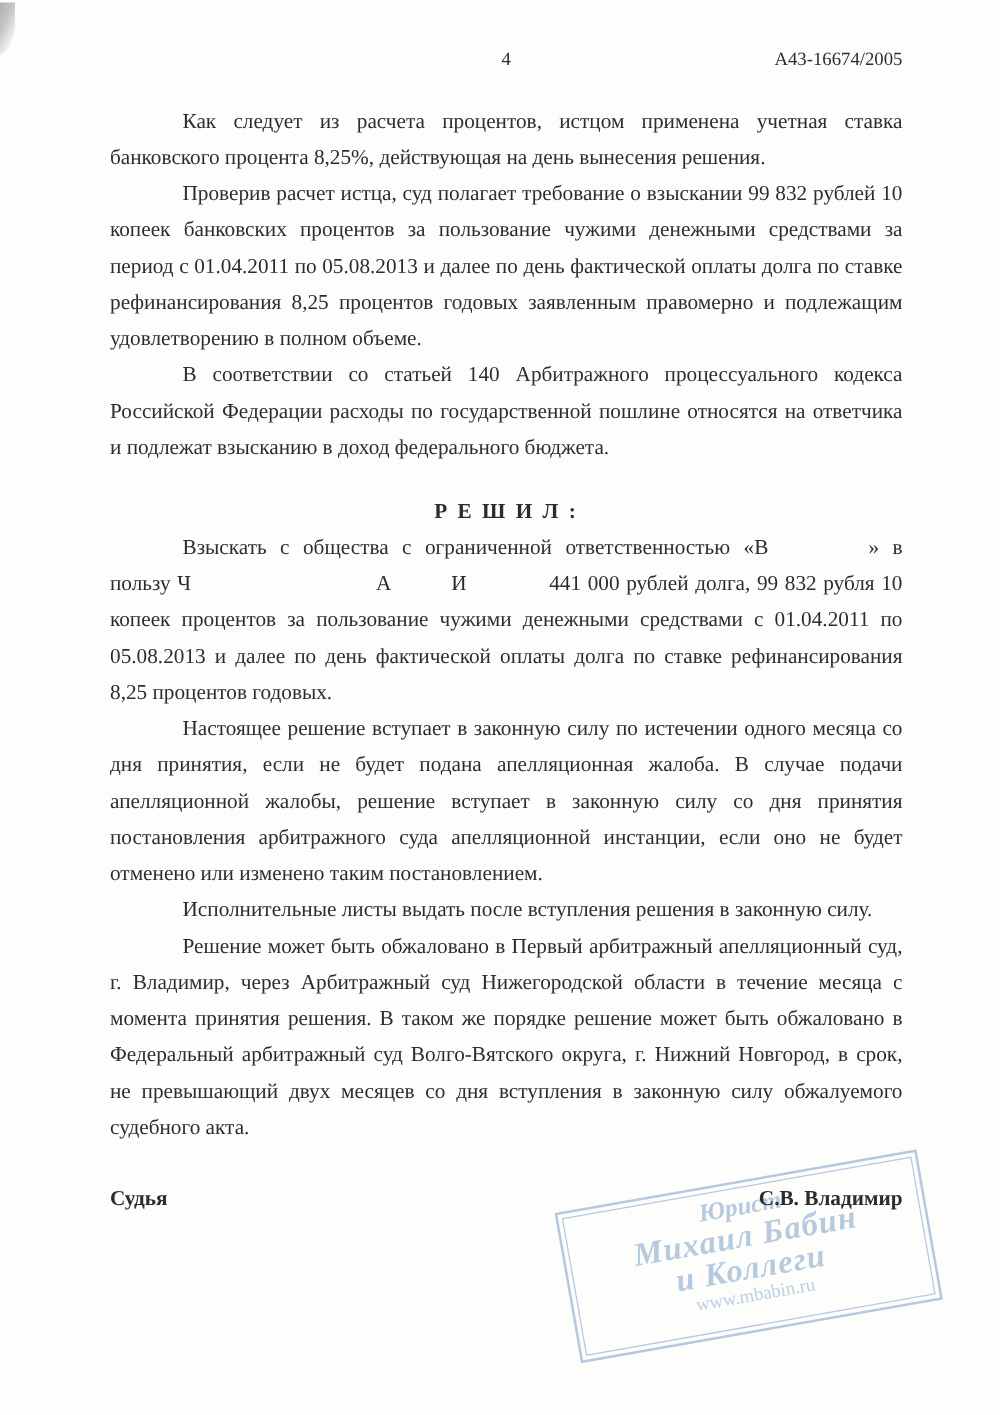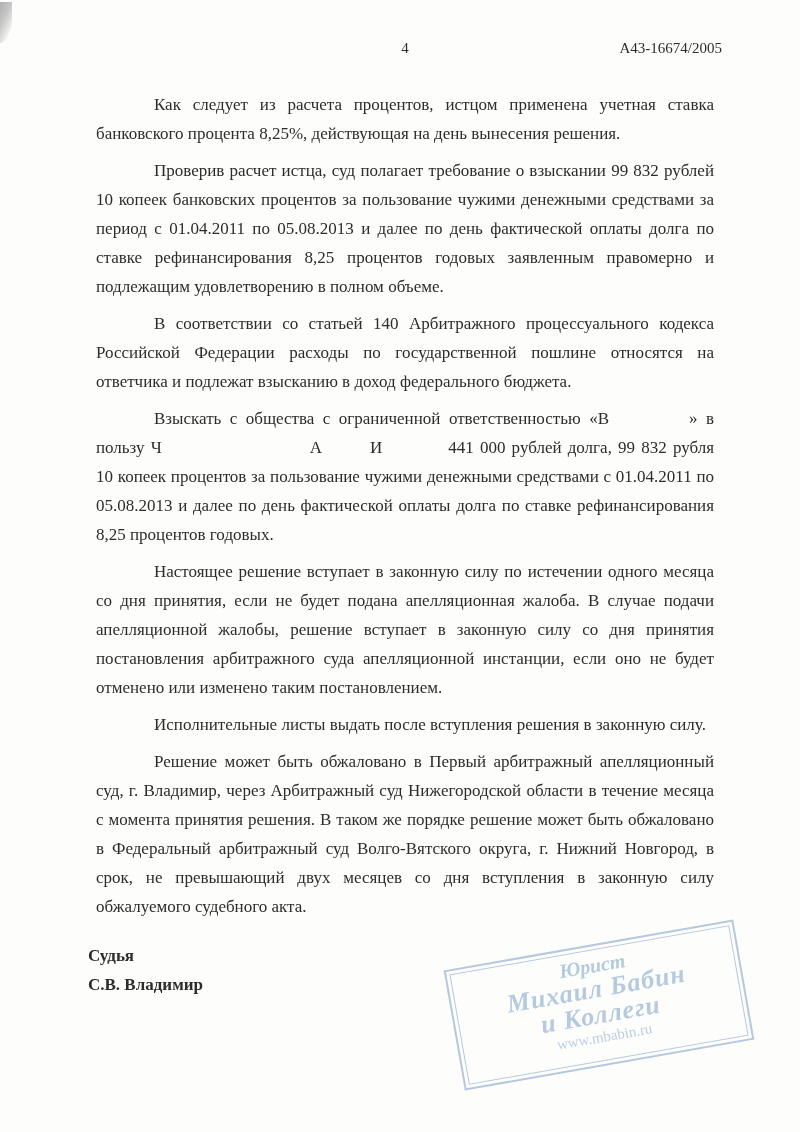--- a/index.html
+++ b/index.html
@@ -52,21 +52,21 @@
     position: absolute;
     top: 82px;
     left: 88px;
     width: 634px;
     z-index: 2;
     font-size: 17px;
     line-height: 29px;
     text-align: justify;
   }
   .para {
-    margin: 8px;
+    margin: 0;
     text-indent: 58px;
   }
   .gap {
     display: inline-block;
     height: 1px;
     vertical-align: baseline;
   }
   .g80  { width: 80px; }
   .g95  { width: 95px; }
   .g148 { width: 148px; }
@@ -75,24 +75,23 @@
   .resolution {
     margin: 22px 0 0 0;
     text-align: center;
     font-weight: bold;
     letter-spacing: 2px;
     text-indent: 0;
   }
   .signature-row {
     display: flex;
     justify-content: space-between;
-    margin-top: 20px;
+    margin-top: 28px;
     font-weight: bold;
     text-indent: 0;
-    flex-direction: column;
   }
   
   .stamp {
     position: absolute;
     left: 452px;
     top: 944px;
     width: 290px;
     height: 118px;
     transform: rotate(-10deg);
     transform-origin: 50% 50%;
@@ -149,20 +148,21 @@
   <div class="header-row">
     <div class="page-num">4</div>
     <div class="case-num">А43-16674/2005</div>
   </div>
 
   <div class="content">
     <p class="para">Как следует из расчета процентов, истцом применена учетная ставка банковского процента 8,25%, действующая на день вынесения решения.</p>
     <p class="para">Проверив расчет истца, суд полагает требование о взыскании 99 832 рублей 10 копеек банковских процентов за пользование чужими денежными средствами за период с 01.04.2011 по 05.08.2013 и далее по день фактической оплаты долга по ставке рефинансирования 8,25 процентов годовых заявленным правомерно и подлежащим удовлетворению в полном объеме.</p>
     <p class="para">В соответствии со статьей 140 Арбитражного процессуального кодекса Российской Федерации расходы по государственной пошлине относятся на ответчика и подлежат взысканию в доход федерального бюджета.</p>
 
+    <p class="para resolution">Р Е Ш И Л :</p>
 
     <p class="para"><span>Взыскать с общества с ограниченной ответственностью «В</span><span class="gap g80"></span><span>» в пользу Ч</span><span class="gap g148"></span><span>А</span><span class="gap g48"></span><span>И</span><span class="gap g66"></span><span>441 000 рублей долга, 99 832 рубля 10 копеек процентов за пользование чужими денежными средствами с 01.04.2011 по 05.08.2013 и далее по день фактической оплаты долга по ставке рефинансирования 8,25 процентов годовых.</span></p>
 
 
     <p class="para">Настоящее решение вступает в законную силу по истечении одного месяца со дня принятия, если не будет подана апелляционная жалоба. В случае подачи апелляционной жалобы, решение вступает в законную силу со дня принятия постановления арбитражного суда апелляционной инстанции, если оно не будет отменено или изменено таким постановлением.</p>
     <p class="para">Исполнительные листы выдать после вступления решения в законную силу.</p>
     <p class="para">Решение может быть обжаловано в Первый арбитражный апелляционный суд, г. Владимир, через Арбитражный суд Нижегородской области в течение месяца с момента принятия решения. В таком же порядке решение может быть обжаловано в Федеральный арбитражный суд Волго-Вятского округа, г. Нижний Новгород, в срок, не превышающий двух месяцев со дня вступления в законную силу обжалуемого судебного акта.</p>
 
     <div class="signature-row">
       <span>Судья</span>

